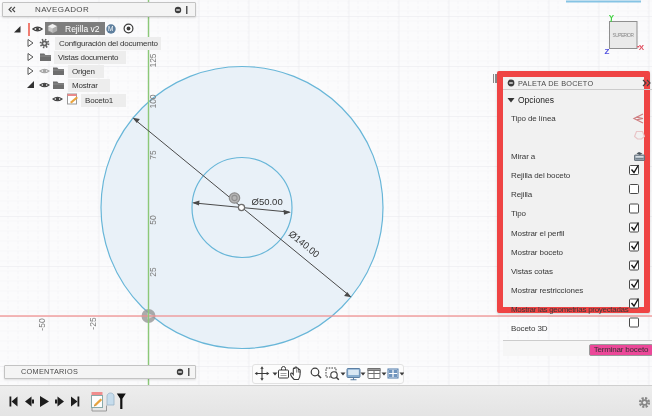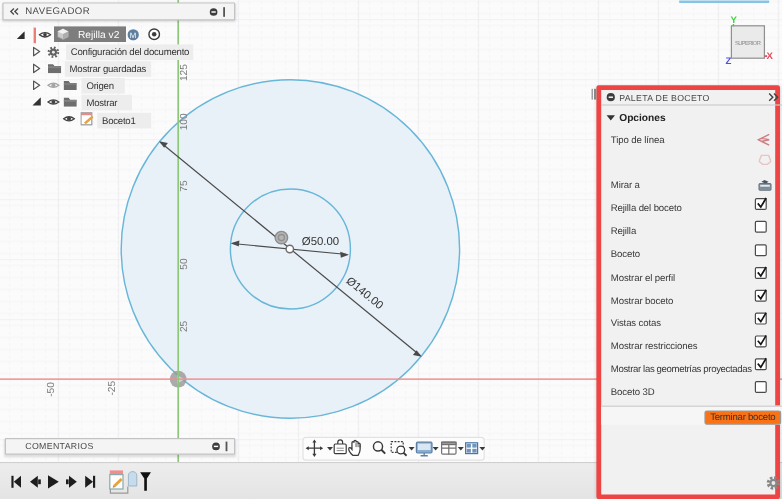--- a/index.html
+++ b/index.html
@@ -56,21 +56,21 @@
 <circle cx="234.5" cy="198" r="2.6" fill="none" stroke="#909090" stroke-width="1.1"></circle>
 <circle cx="241.5" cy="207.5" r="3.1" fill="#fff" stroke="#6e6e6e" stroke-width="1.2"></circle>
 </svg>
 
 <div class="abs" style="left:0;top:385px;width:652px;height:31px;background:linear-gradient(#ededed,#e4e4e4);border-top:1px solid #cfcfcf"></div>
 
 <div class="hdr" style="left:2px;top:2px;width:194px;height:15px">
 <svg width="8" height="7" style="margin-left:5px">
         <path d="M3.6 1 1 3.5l2.6 2.5M7 1 4.4 3.5 7 6" stroke="#4a4a4a" stroke-width="1.1" fill="none"></path>
       </svg>
-<span style="margin-left:5px">NAVEGADOR</span>
+<span style="margin-left:19px">NAVEGADOR</span>
 <svg width="20" height="10" style="margin-left:auto;margin-right:2px">
         <circle cx="5" cy="5" r="3.2" fill="#3d3d3d"></circle>
         <rect x="3.2" y="4.4" width="3.6" height="1.2" fill="#fff"></rect>
         <rect x="13" y="1" width="1.5" height="8" fill="#555"></rect>
       </svg>
 </div>
 
 <div class="abs" style="left:0;top:20px;width:200px;height:95px">
 
  <svg class="abs" style="left:14px;top:6px" width="7" height="7">
@@ -107,21 +107,21 @@
       </svg>
  <div class="rowbg" style="left:55px;top:16.5px;width:106px">Configuración del documento</div>
 
  <svg class="abs" style="left:27px;top:33px" width="7" height="8">
         <polygon points="1,0.5 6,4 1,7.5" fill="#fdfdfd" stroke="#555" stroke-width="1"></polygon>
       </svg>
  <svg class="abs" style="left:39.5px;top:32px" width="11" height="9">
         <path d="M0 1.5h4.2l1.2 1.6H11V9H0Z" fill="#6e6e6e"></path>
         <path d="M0 4h11" stroke="#8d8d8d" stroke-width="1"></path>
       </svg>
- <div class="rowbg" style="left:54px;top:30.5px;width:72px">Mostrar guardadas</div>
+ <div class="rowbg" style="left:54px;top:30.5px;width:72px">Vistas documento</div>
 
  <svg class="abs" style="left:27px;top:47px" width="7" height="8">
         <polygon points="1,0.5 6,4 1,7.5" fill="#fdfdfd" stroke="#555" stroke-width="1"></polygon>
       </svg>
  <svg class="abs" style="left:39px;top:46.5px" width="11" height="8">
         <path d="M1 4Q5.5 .5 10 4Q5.5 7.5 1 4Z" fill="none" stroke="#a5a5a5" stroke-width="1.1"></path>
         <circle cx="5.5" cy="4" r="1.7" fill="#a5a5a5"></circle>
       </svg>
  <svg class="abs" style="left:53px;top:46px" width="11" height="9">
         <path d="M0 1.5h4.2l1.2 1.6H11V9H0Z" fill="#6e6e6e"></path>
@@ -159,62 +159,62 @@
 <rect x="9.5" y="11.5" width="27.5" height="27" fill="#eaeaea" stroke="#8f8f8f"></rect>
 <text x="23.3" y="27.3" font-size="4.8" fill="#8a8a8a" text-anchor="middle" font-family="Liberation Sans" textLength="21.5">SUPERIOR</text>
 <text x="11.5" y="9.5" font-size="8" fill="#3fd23f" text-anchor="middle" font-family="Liberation Sans" font-weight="bold">Y</text>
 <line x1="11.3" y1="10" x2="11" y2="12" stroke="#3fd23f" stroke-width="1.2"></line>
 <text x="7" y="43.6" font-size="8" fill="#4f4fe0" text-anchor="middle" font-family="Liberation Sans" font-weight="bold">Z</text>
 <text x="41.5" y="39.5" font-size="8" fill="#e04f5f" text-anchor="middle" font-family="Liberation Sans" font-weight="bold">X</text>
 <line x1="37.2" y1="36.7" x2="39.3" y2="36.7" stroke="#e04f5f" stroke-width="1.4"></line>
 </svg>
 </div>
 
-<div class="abs" style="left:497px;top:71px;width:153px;height:345px;background:#f1f1f1;border:4px solid #ef4444;border-radius:2px;box-shadow:0 1px 3px rgba(0,0,0,0.15)">
+<div class="abs" style="left:497px;top:71px;width:153px;height:242px;background:#f1f1f1;border:6px solid #ef4444;border-radius:2px;box-shadow:0 1px 3px rgba(0,0,0,0.15)">
  <div class="abs" style="left:0;top:0;width:151px;height:13px;border-bottom:1px solid #ccc;display:flex;align-items:center">
   <svg width="8" height="8" style="margin-left:4px">
           <circle cx="4" cy="4" r="3.4" fill="#3d3d3d"></circle>
           <rect x="2.2" y="3.4" width="3.6" height="1.2" fill="#fff"></rect>
         </svg>
   <span style="margin-left:3px;font-size:7.3px;color:#4a4a4a;letter-spacing:.25px">PALETA DE BOCETO</span>
   <svg width="9" height="8" style="margin-left:auto;margin-right:3px">
           <path d="M1 1l3 3-3 3M5 1l3 3-3 3" stroke="#444" stroke-width="1.2" fill="none"></path>
         </svg>
  </div>
  <div class="abs" style="left:4px;top:17.5px;display:flex;align-items:center">
   <svg width="8" height="8">
           <polygon points="0.5,2 7.5,2 4,6.5" fill="#333"></polygon>
         </svg>
-  <span style="margin-left:3px;font-size:8.5px;font-weight:bold;color:#222">Opciones</span>
+  <span style="margin-left:3px;font-size:8.5px;font-weight:normal;color:#222">Opciones</span>
  </div>
  <div class="plabel" style="left:8px;top:37.5px">Tipo de línea</div>
  <svg class="abs" style="left:129px;top:36px" width="13" height="11">
         <path d="M11 1 2 5.5 11 10M4.5 4.2 11 5.5M4.5 6.8 11 5.5" stroke="#cf7f82" stroke-width="1.2" fill="none"></path>
       </svg>
  <svg class="abs" style="left:130.5px;top:52.5px" width="11" height="10">
         <path d="M2.5 1.5h6l2 5-3 2.5h-4l-3-2.5z" fill="none" stroke="#e9c4c6" stroke-width="1.2"></path>
       </svg>
  <div class="plabel" style="left:8px;top:75.5px">Mirar a</div>
  <svg class="abs" style="left:129.5px;top:73.5px" width="13" height="11">
         <path d="M3.5 2.5 6 1l3.5 1.5-2.6 1.6z" fill="#4d565e"></path>
         <rect x="1.5" y="4" width="10" height="5.5" rx="0.5" fill="#93a1ad" stroke="#5c6670" stroke-width="0.8"></rect>
         <rect x="2.6" y="5.2" width="7.8" height="1.3" fill="#e8edf1"></rect>
         <rect x="2.6" y="7.2" width="7.8" height="0.9" fill="#6d7a86"></rect>
       </svg>
  <div class="plabel" style="left:8px;top:94.5px">Rejilla del boceto</div>
  <div class="plabel" style="left:8px;top:113.5px">Rejilla</div>
- <div class="plabel" style="left:8px;top:133px">Boceto</div>
+ <div class="plabel" style="left:8px;top:133px">Tipo</div>
  <div class="plabel" style="left:8px;top:152.5px">Mostrar el perfil</div>
  <div class="plabel" style="left:8px;top:171.5px">Mostrar boceto</div>
  <div class="plabel" style="left:8px;top:191px">Vistas cotas</div>
  <div class="plabel" style="left:8px;top:210px">Mostrar restricciones</div>
  <div class="plabel" style="left:8px;top:229px;letter-spacing:-0.3px">Mostrar las geometrías proyectadas</div>
  <div class="plabel" style="left:8px;top:248px">Boceto 3D</div>
  <div class="abs" style="left:0;top:262.5px;width:151px;height:16.5px;background:#f6f6f6;border-top:1px solid #ccc"></div>
- <div class="abs" style="left:86px;top:266.5px;width:64px;height:12px;background:#f97316;border:1px solid #9a9a9a;border-radius:2px;font-size:8px;color:#333;display:flex;align-items:center;justify-content:center;white-space:nowrap;letter-spacing:-0.2px">Terminar boceto</div>
+ <div class="abs" style="left:86px;top:266.5px;width:64px;height:12px;background:#ec4899;border:1px solid #9a9a9a;border-radius:2px;font-size:8px;color:#333;display:flex;align-items:center;justify-content:center;white-space:nowrap;letter-spacing:-0.2px">Terminar boceto</div>
 </div>
 <svg class="abs" style="left:625px;top:160px" width="18" height="172">
 <g fill="#fff" stroke="#4a4a4a" stroke-width="1">
 <rect x="4.5" y="5.5" width="9" height="9" rx="1"></rect>
 <rect x="4.5" y="24.5" width="9" height="9" rx="1"></rect>
 <rect x="4.5" y="44" width="9" height="9" rx="1"></rect>
 <rect x="4.5" y="63" width="9" height="9" rx="1"></rect>
 <rect x="4.5" y="82" width="9" height="9" rx="1"></rect>
 <rect x="4.5" y="101" width="9" height="9" rx="1"></rect>
 <rect x="4.5" y="120" width="9" height="9" rx="1"></rect>

